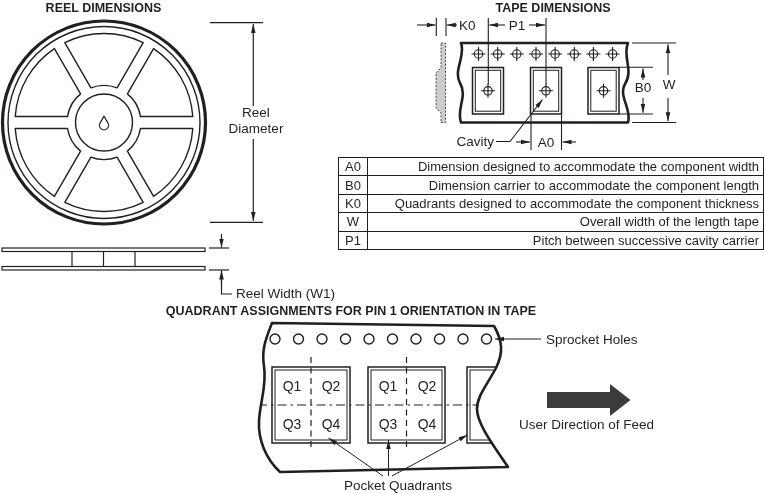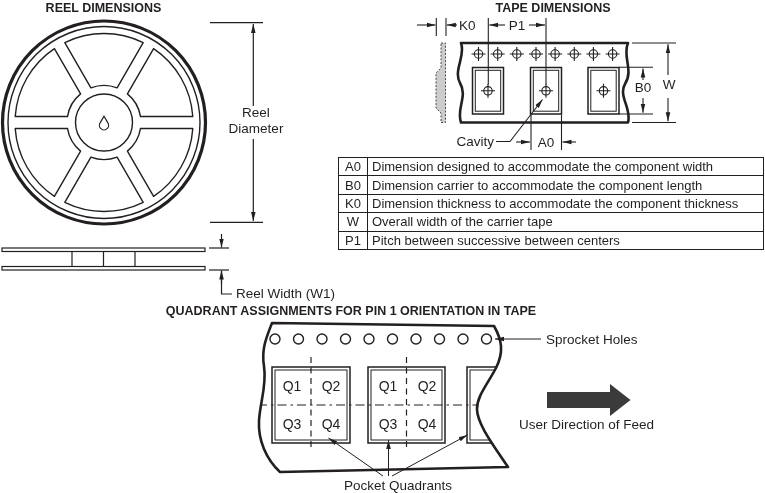--- a/index.html
+++ b/index.html
@@ -5,21 +5,21 @@
   html,body{margin:0;padding:0;background:#ffffff;}
   .canvas{position:relative;width:765px;height:493px;background:#fff;overflow:hidden;
           font-family:"Liberation Sans",sans-serif;color:#231f20;}
   svg{position:absolute;left:0;top:0;}
   svg text{fill:#231f20;font-family:"Liberation Sans",sans-serif;font-size:13.5px;}
   svg text.ttl{font-weight:bold;font-size:12.5px;}
   svg text.q{font-size:14px;}
   table.legend{position:absolute;left:338px;top:157px;width:426px;border-collapse:collapse;
                table-layout:fixed;font-size:13px;color:#231f20;}
   table.legend td{border:1.6px solid #231f20;height:17.4px;padding:0 4px;line-height:1;
-                  white-space:nowrap;overflow:hidden;}
+                  white-space:nowrap;overflow:hidden;text-align:right;}
   table.legend td.sym{width:26px;text-align:center;padding:0 1px;}
 </style>
 </head>
 <body>
 
 <div class="canvas">
 
 <svg width="765" height="493" viewBox="0 0 765 493">
   <defs>
     <marker id="ah" markerUnits="userSpaceOnUse" markerWidth="10" markerHeight="7" refX="9" refY="3" orient="auto">
@@ -215,26 +215,26 @@
         <tr>
     <td class="sym">A0</td>
     <td>Dimension designed to accommodate the component width</td>
   </tr>
   <tr>
     <td class="sym">B0</td>
     <td>Dimension carrier to accommodate the component length</td>
   </tr>
   <tr>
     <td class="sym">K0</td>
-    <td>Dimension thickness to accommodate the component thickness</td>
+    <td>Quadrants designed to accommodate the component thickness</td>
   </tr>
   <tr>
     <td class="sym">W</td>
-    <td>Overall width of the carrier tape</td>
+    <td>Overall width of the length tape</td>
   </tr>
   <tr>
     <td class="sym">P1</td>
-    <td>Pitch between successive between centers</td>
+    <td>Pitch between successive cavity carrier</td>
   </tr>
 </tbody>
     </table>
 
 </div>
 
 </body></html>

